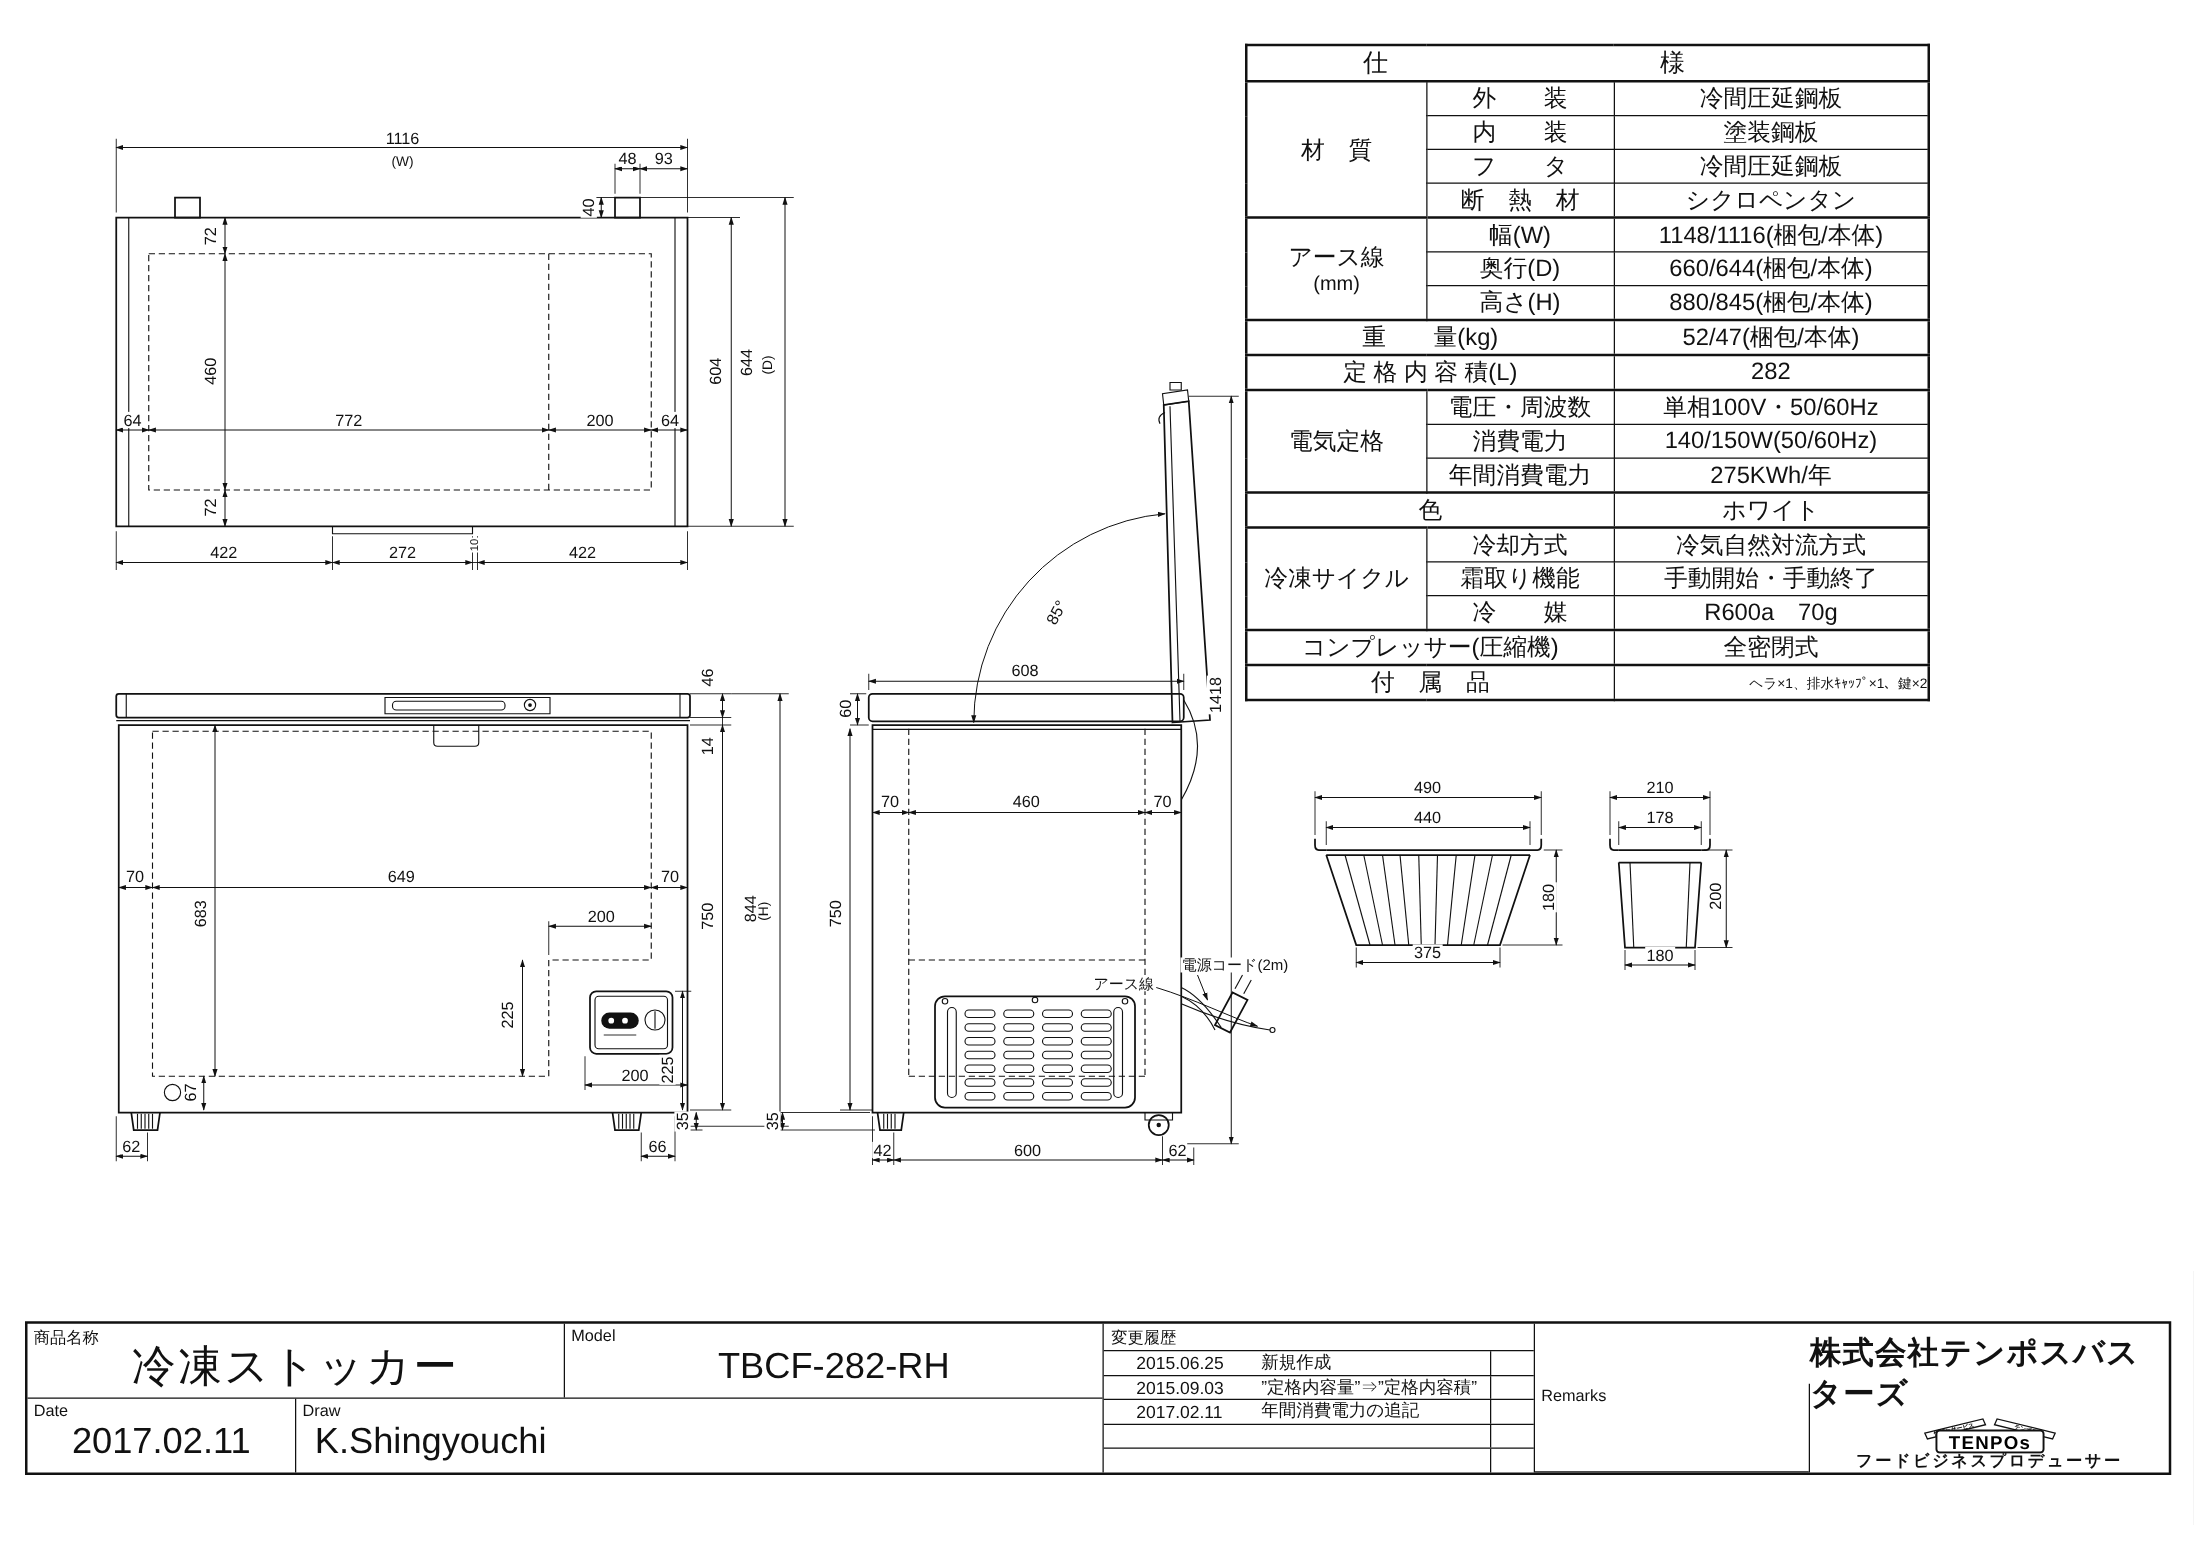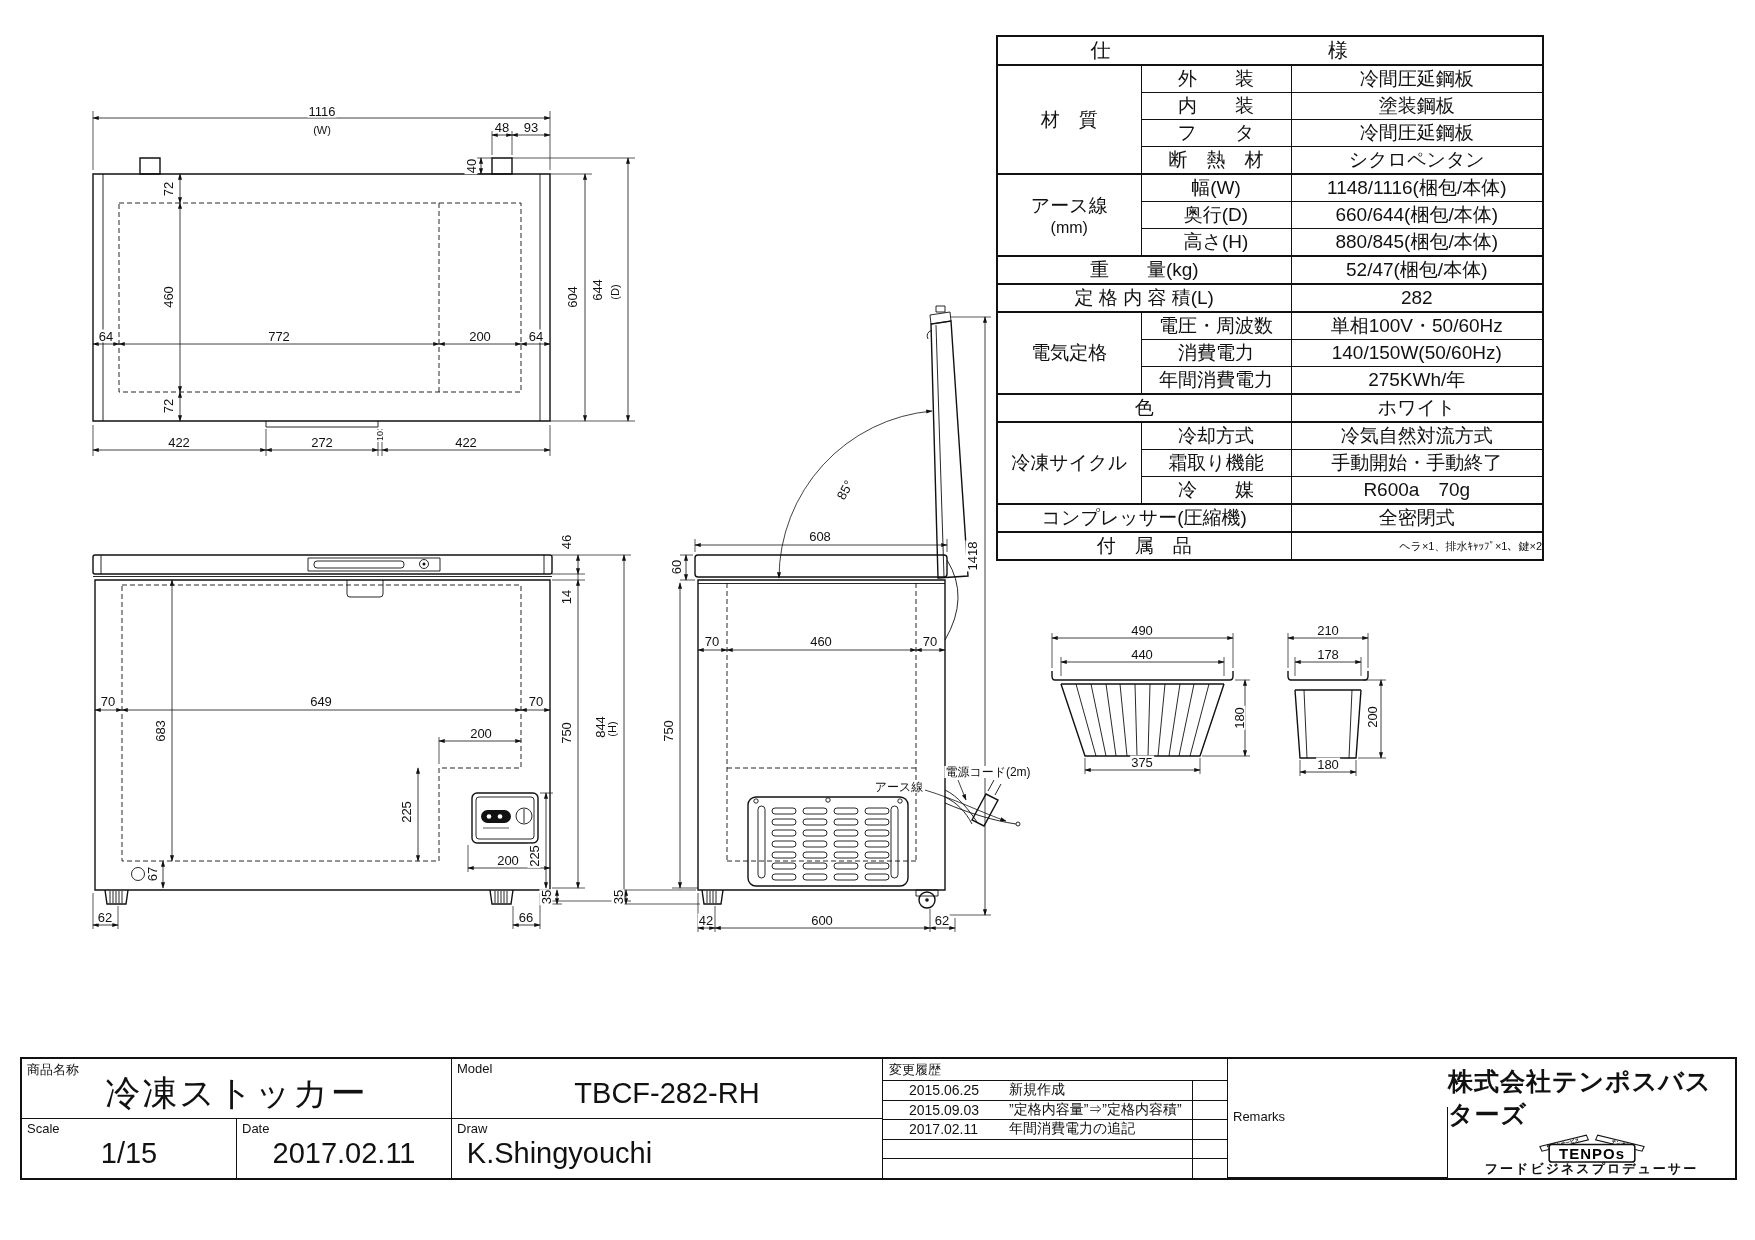--- a/index.html
+++ b/index.html
@@ -485,24 +485,20 @@
           <span class="tb-label">商品名称</span>
           <span class="big">冷凍ストッカー</span>
         </div>
         <div class="tb-cell" style="flex:1">
           <span class="tb-label">Model</span>
           <span class="med">TBCF-282-RH</span>
         </div>
       </div>
       <div class="tb-row">
         <div class="tb-cell" style="width:215px">
-          <span class="tb-label">Scale</span>
-          <span class="med">1/15</span>
-        </div>
-        <div class="tb-cell" style="width:215px">
           <span class="tb-label">Date</span>
           <span class="med">2017.02.11</span>
         </div>
         <div class="tb-cell" style="width:215px">
           <span class="tb-label">Draw</span>
           <span class="med">K.Shingyouchi</span>
         </div>
       </div>
     </div>
     <div class="hist">

